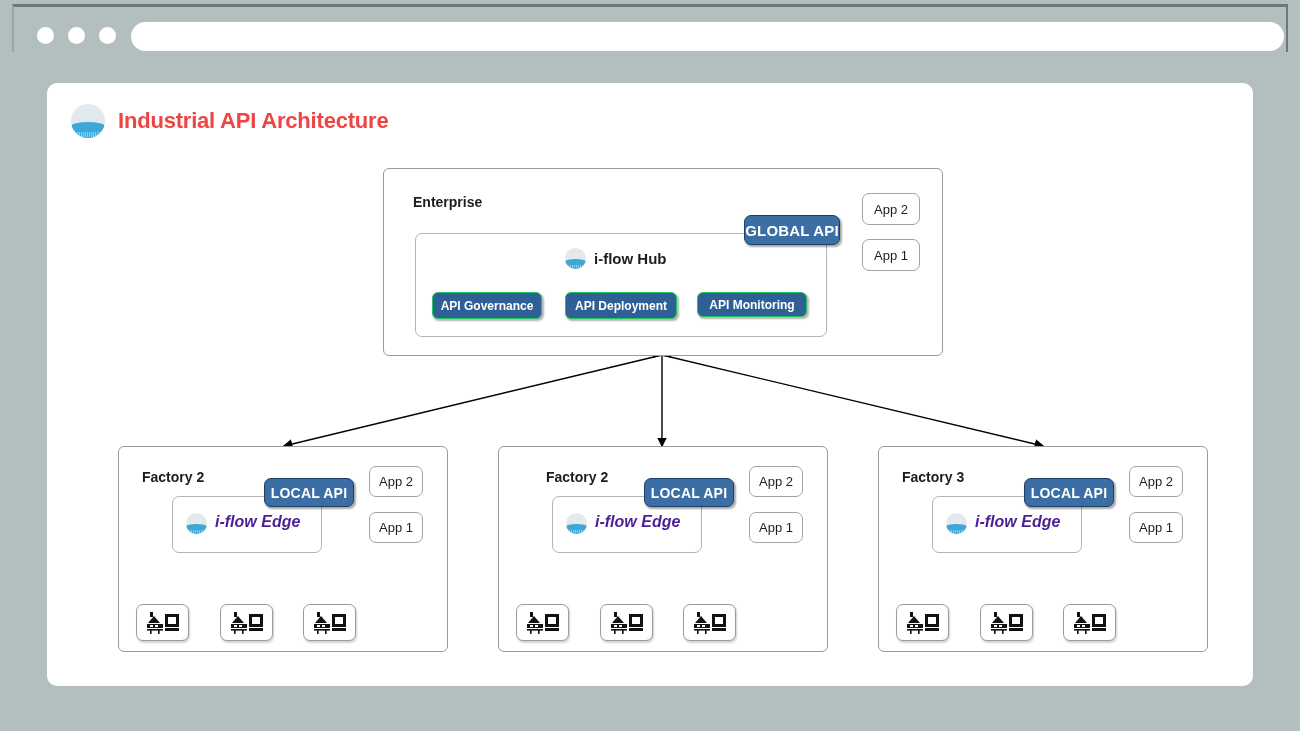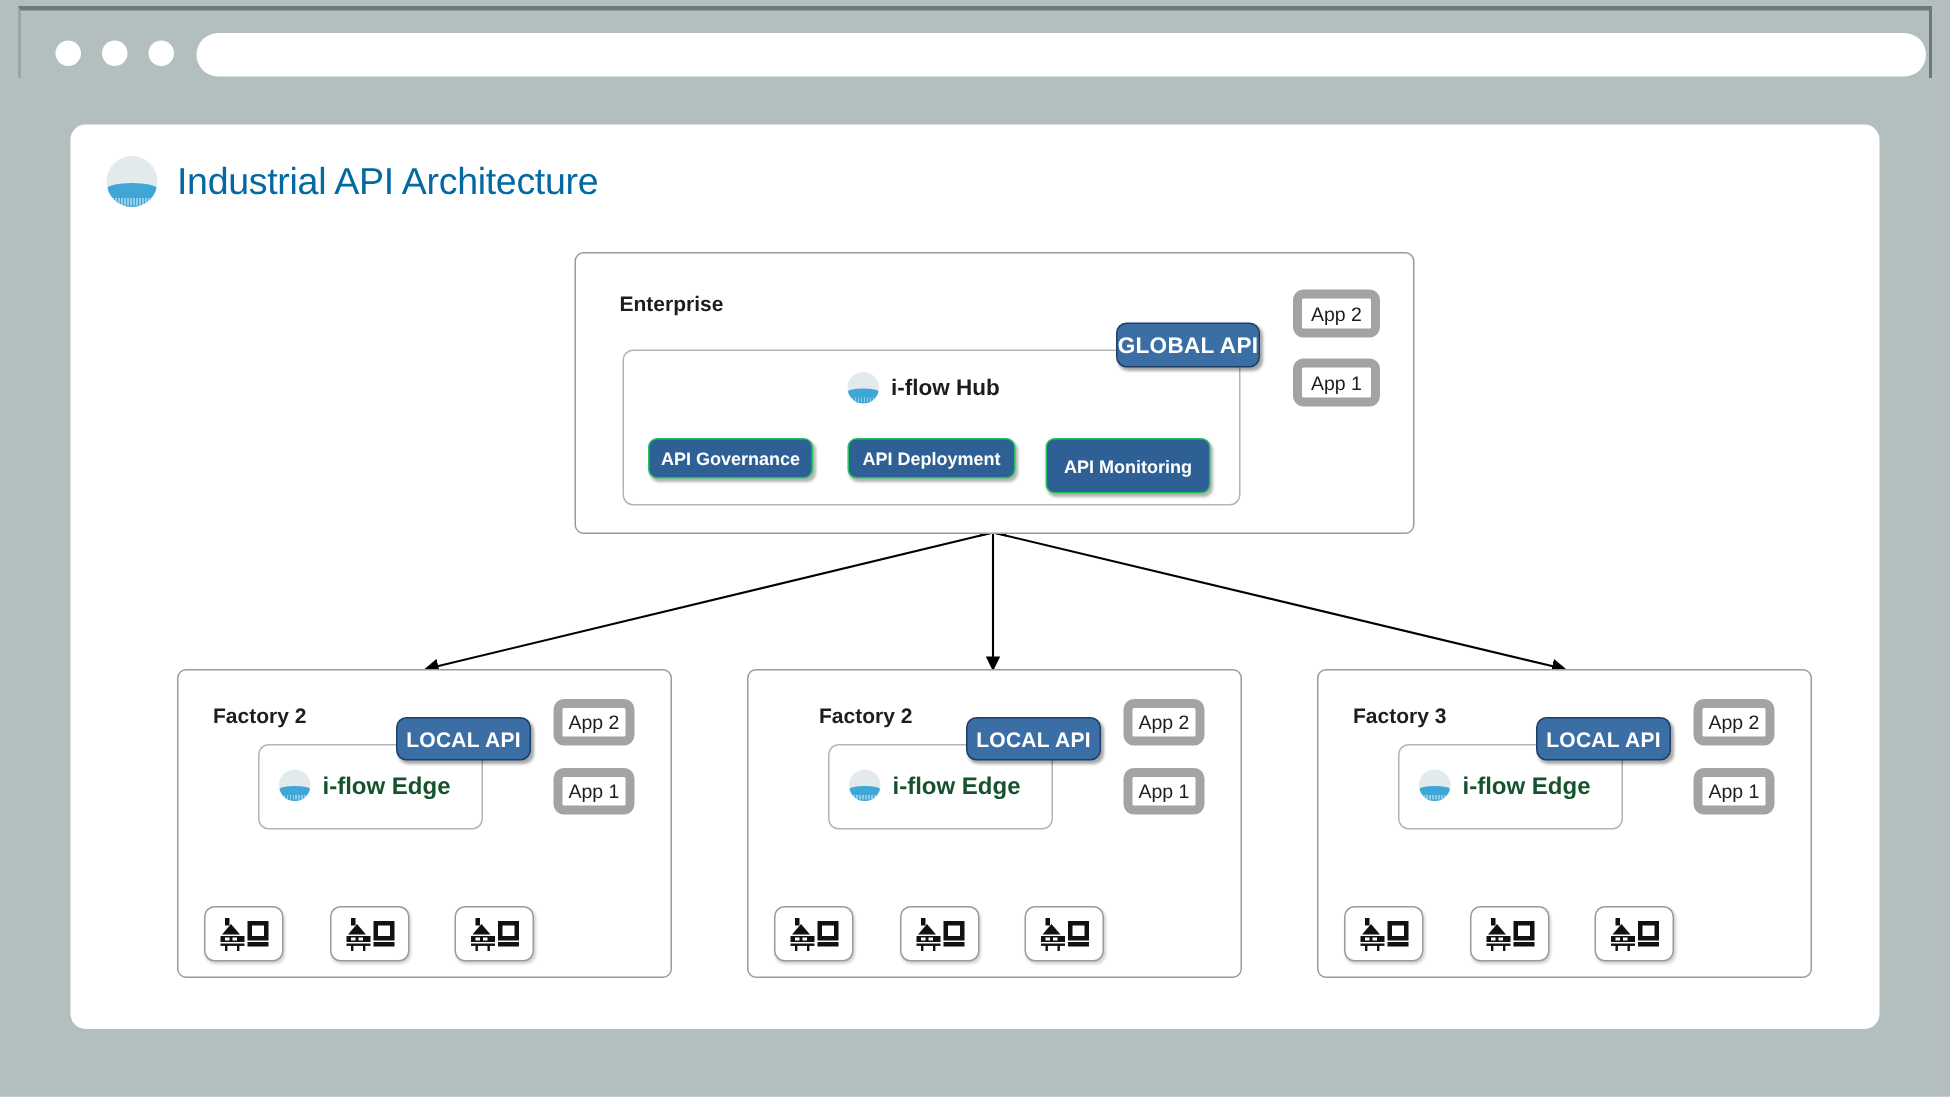--- a/index.html
+++ b/index.html
@@ -49,23 +49,23 @@
   }
 
   #page-header {
     position: absolute;
     left: 24px; top: 21px;
     display: flex;
     align-items: center;
     gap: 13px;
   }
   #page-title {
-    font-size: 25px;
-    font-weight: normal;
-    color: #0369a1;
+    font-size: 22px;
+    font-weight: bold;
+    color: #ef4444;
     letter-spacing: -0.2px;
   }
 
   
   .logo {
     position: relative;
     border-radius: 50%;
     overflow: hidden;
     background: #e3eaee;
     flex: none;
@@ -145,21 +145,21 @@
     display: flex;
     align-items: center;
     justify-content: center;
     box-shadow: 1.5px 2px 2px rgba(0,0,0,.3);
     white-space: nowrap;
   }
 
   .app-box {
     position: absolute;
     background: #ffffff;
-    border: 6px solid #a3a3a3;
+    border: 1px solid #a3a3a3;
     border-radius: 7px;
     display: flex;
     align-items: center;
     justify-content: center;
     font-size: 13px;
     color: #1d1d1d;
   }
 
   .hub-title {
     position: absolute;
@@ -167,26 +167,27 @@
     align-items: center;
     gap: 8px;
     font-size: 15px;
     font-weight: bold;
     color: #1d1d1d;
     white-space: nowrap;
   }
   .edge-title {
     position: absolute;
     display: flex;
-    align-items: flex-end;
+    align-items: flex-start;
     gap: 8px;
     font-size: 16px;
     font-weight: bold;
-    color: #14532d;
+    color: #4c1d95;
     white-space: nowrap;
+    font-style: italic;
   }
 
   .machine-box {
     position: absolute;
     background: #ffffff;
     border: 1px solid #9b9b9b;
     border-radius: 7px;
     display: flex;
     align-items: center;
     justify-content: center;
@@ -267,21 +268,21 @@
 
     <div class="hub-title" style="left:518px; top:165px;">
       <span class="logo logo-sm">
         <span class="wave"></span>
       </span>
       <span>i-flow Hub</span>
     </div>
 
     <div class="pill-btn" style="left:385px; top:209px; width:110px; height:27px;">API Governance</div>
     <div class="pill-btn" style="left:518px; top:209px; width:112px; height:27px;">API Deployment</div>
-    <div class="pill-btn" style="left:650px; top:209px; width:110px; height:37px;">API Monitoring</div>
+    <div class="pill-btn" style="left:650px; top:209px; width:110px; height:25px;">API Monitoring</div>
 
     <div class="api-badge" style="left:697px; top:132px; width:96px; height:30px;">GLOBAL API</div>
 
     <div class="app-box" style="left:815px; top:110px; width:58px; height:32px;">App 2</div>
     <div class="app-box" style="left:815px; top:156px; width:58px; height:32px;">App 1</div>
 
     <div class="group-box" style="left:71px; top:363px; width:330px; height:206px;"></div>
     <div class="group-label" style="left:95px; top:386px;">Factory 2</div>
     <div class="inner-box" style="left:125px; top:413px; width:150px; height:57px;"></div>
     <div class="edge-title" style="left:139px; top:430px;">

